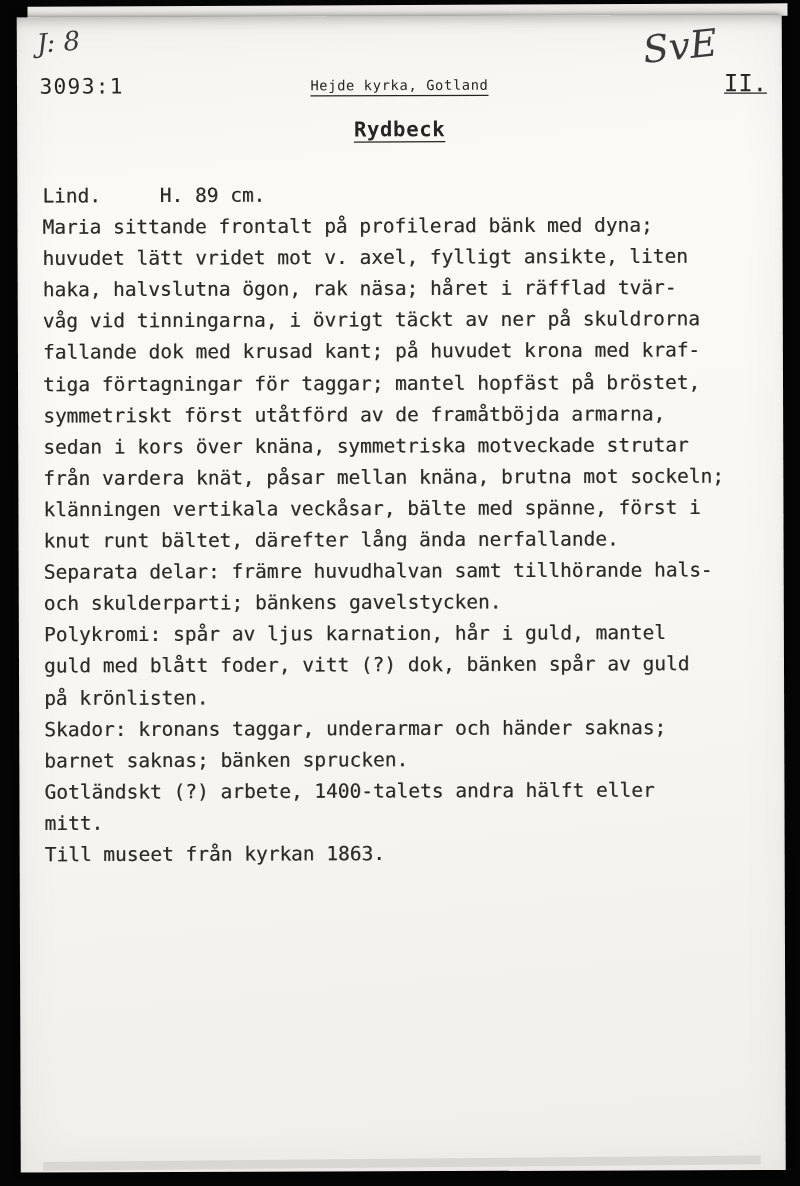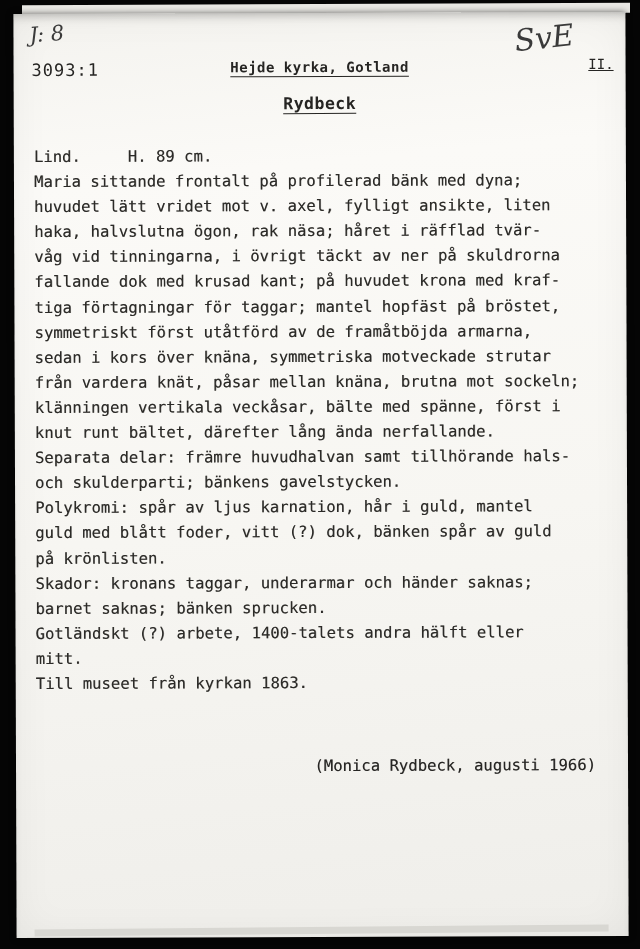--- a/index.html
+++ b/index.html
@@ -53,32 +53,32 @@
   }
   .annot-right {
     position: absolute;
     right: 52px; top: 8px;
     font-size: 30px;
     transform: rotate(-6deg);
   }
   .page-no {
     position: absolute;
     right: 12px; top: 44px;
-    font-size: 14px;
+    font-size: 19px;
     text-decoration: underline;
   }
   .title-wrap {
     position: absolute;
     left: 0; right: 0; top: 44px;
     text-align: center;
   }
   .title {
     display: inline-block;
-    font-size: 14px;
-    font-weight: bold;
+    font-size: 11px;
+    font-weight: normal;
     letter-spacing: 0.5px;
     text-decoration: underline;
     text-underline-offset: 4px;
   }
   .subtitle-wrap {
     position: absolute;
     left: 0; right: 0; top: 81px;
     text-align: center;
   }
   .subtitle {
@@ -158,17 +158,16 @@
       <div class="line">Polykromi: spår av ljus karnation, hår i guld, mantel</div>
       <div class="line">guld med blått foder, vitt (?) dok, bänken spår av guld</div>
       <div class="line">på krönlisten.</div>
       <div class="line">Skador: kronans taggar, underarmar och händer saknas;</div>
       <div class="line">barnet saknas; bänken sprucken.</div>
       <div class="line">Gotländskt (?) arbete, 1400-talets andra hälft eller</div>
       <div class="line">mitt.</div>
       <div class="line">Till museet från kyrkan 1863.</div>
     </div>
 
-    <div class="signature">(Monica Rydbeck, augusti 1966)</div>
 
     <div class="bottom-edge"></div>
   </div>
 </div>
 
 </body></html>

